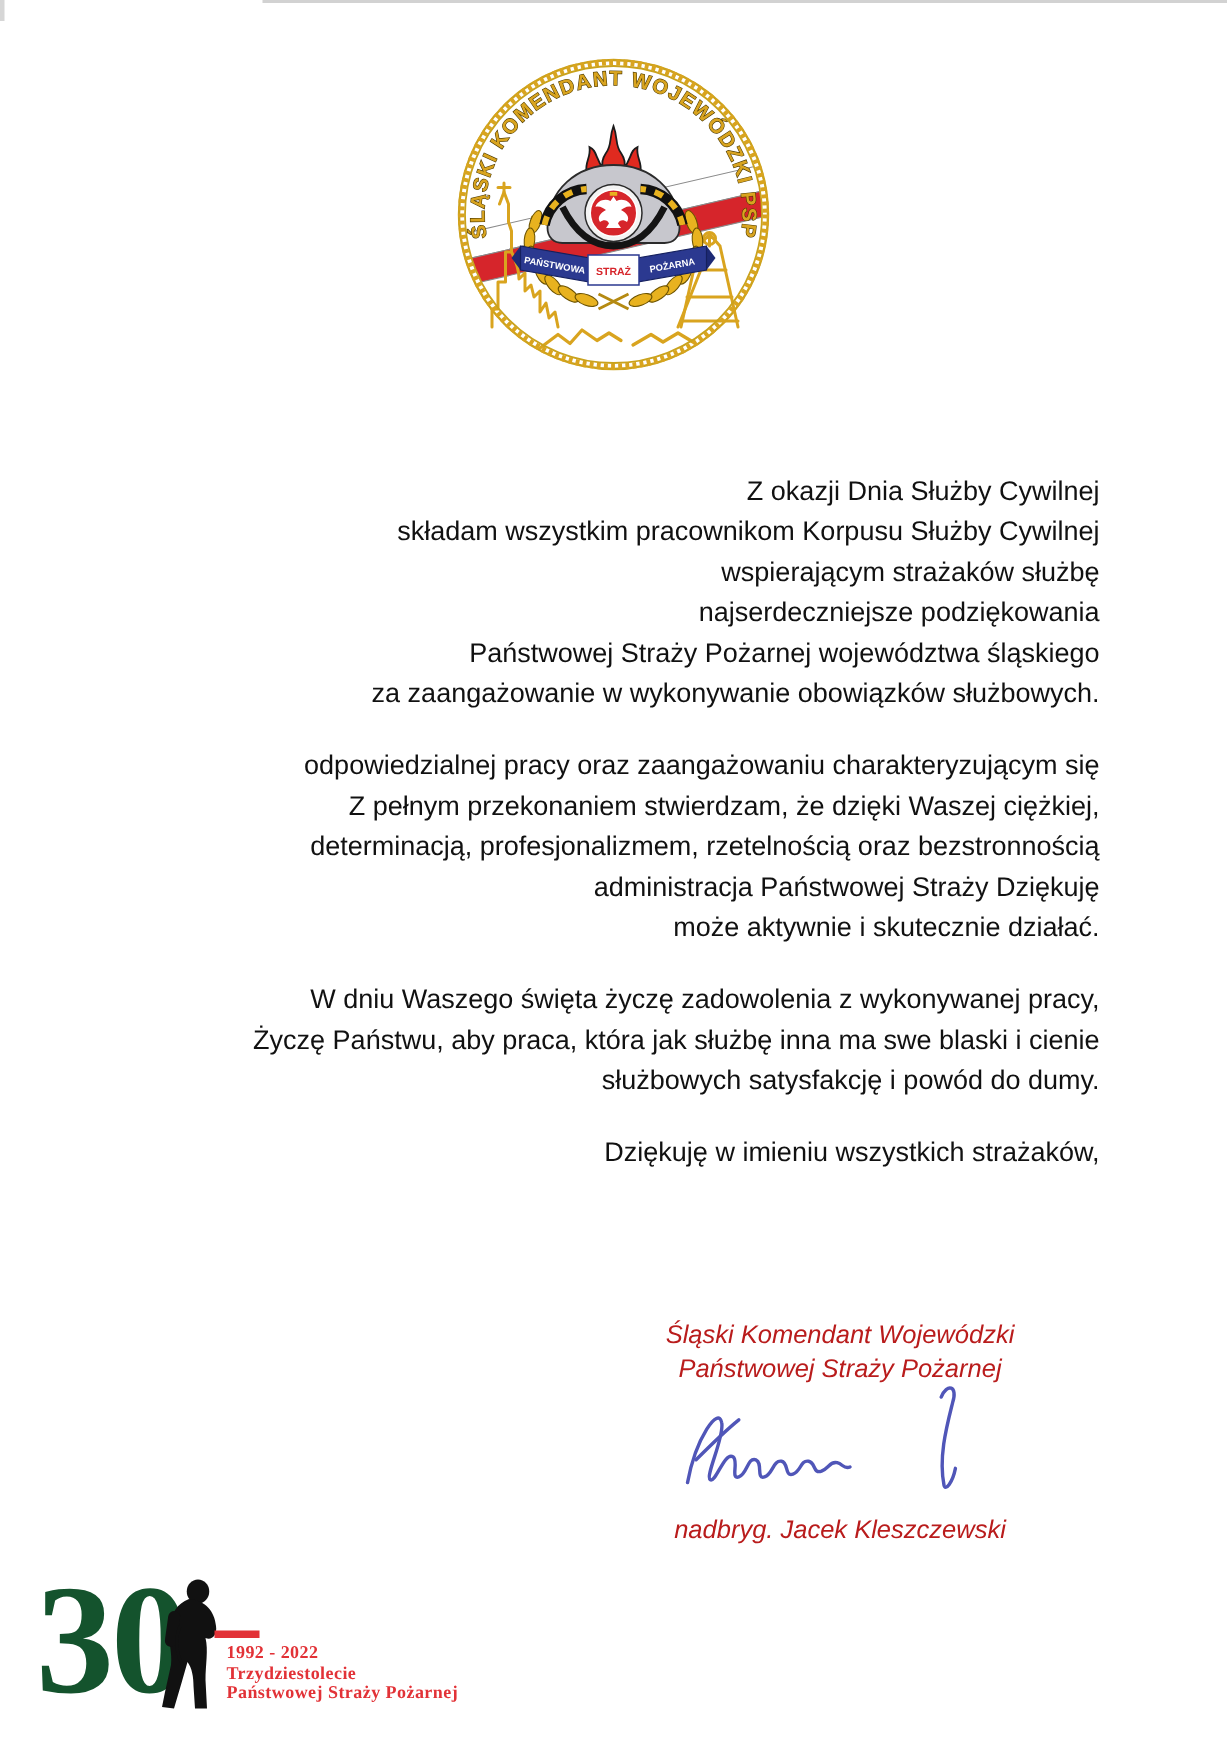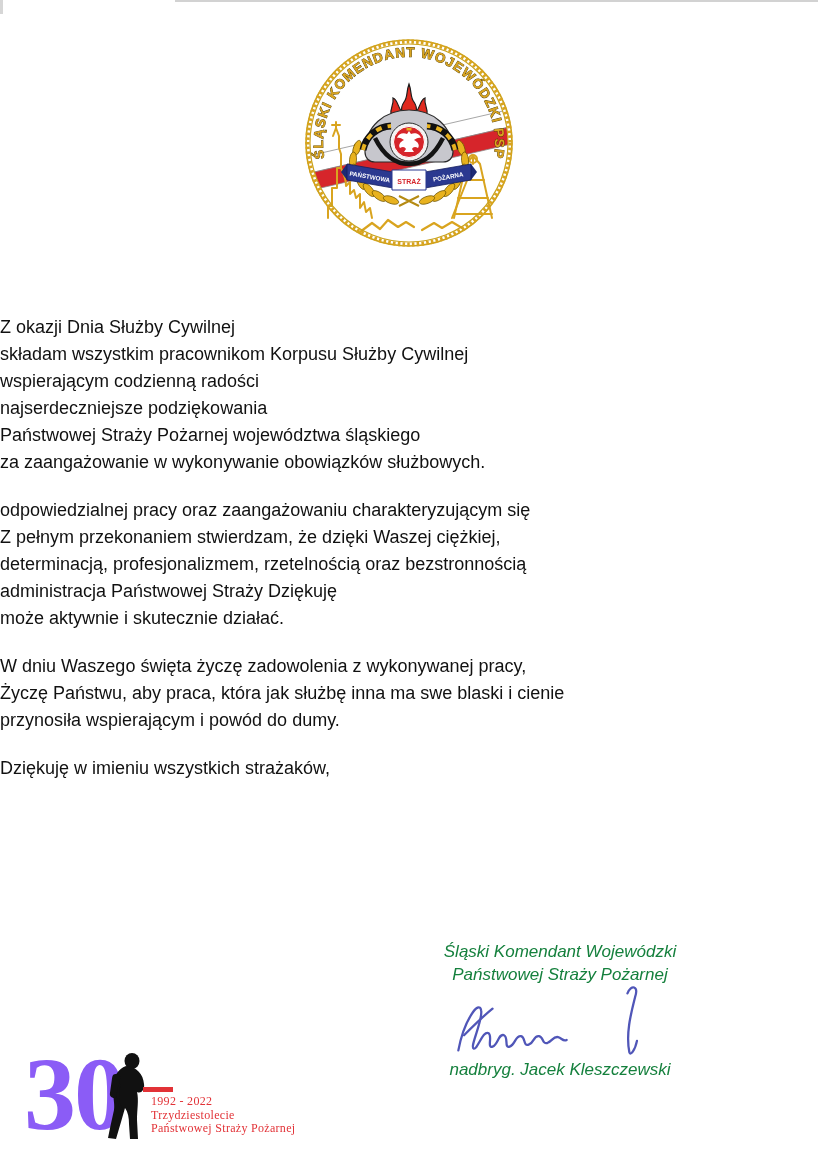--- a/index.html
+++ b/index.html
@@ -7,39 +7,39 @@
   .page{position:relative;width:818px;height:1165px;background:#ffffff;overflow:hidden;}
 
   
   .scan-line-top{position:absolute;left:175px;top:0;width:643px;height:2px;background:#adadad;opacity:.55;}
   .scan-mark-corner{position:absolute;left:0;top:0;width:3px;height:14px;background:#999;opacity:.4;}
 
   
   .emblem{position:absolute;left:302px;top:30px;width:214px;height:226px;}
 
   
-  .letter-body{position:absolute;left:0;top:293px;width:733px;text-align:left;color:#111;
+  .letter-body{position:absolute;left:0;top:293px;width:733px;text-align:right;color:#111;
                font-size:18px;line-height:27px;}
   .letter-body p{margin:0 0 21px 0;}
   .letter-body .line{height:27px;}
 
   
-  .signature-block{position:absolute;left:420px;top:940px;width:280px;text-align:center;
-                   font-style:italic;font-size:17px;line-height:23px;color:#15803d;}
+  .signature-block{position:absolute;left:420px;top:878px;width:280px;text-align:center;
+                   font-style:italic;font-size:17px;line-height:23px;color:#b91c1c;}
   .signature-scribble{display:block;margin:-4px auto 0 auto;}
-  .signatory-name{margin-top:0px;text-align:center;}
+  .signatory-name{margin-top:12px;text-align:center;}
 
   
   .anniversary{position:absolute;left:24px;top:1054px;width:310px;height:95px;color:#e23237;}
   .anniv-number{position:absolute;left:0;top:-12px;font-family:"Liberation Serif",serif;
-                font-weight:bold;font-size:104px;line-height:104px;letter-spacing:-2px;color:#8b5cf6;}
+                font-weight:bold;font-size:104px;line-height:104px;letter-spacing:-2px;color:#14532d;}
   .anniv-firefighter{position:absolute;left:72px;top:-2px;}
   .anniv-dash{position:absolute;left:119px;top:33px;width:30px;height:5px;background:#e23237;}
   .anniv-text{position:absolute;left:127px;top:41px;font-family:"Liberation Serif",serif;
-              font-weight:normal;font-size:12px;line-height:13.5px;letter-spacing:.3px;}
+              font-weight:bold;font-size:12px;line-height:13.5px;letter-spacing:.3px;}
 </style>
 </head>
 <body>
 
 <div class="page">
 
   <div class="scan-line-top"></div>
   <div class="scan-mark-corner"></div>
 
   <svg class="emblem" viewBox="0 0 214 214" width="214" height="214">
@@ -134,38 +134,38 @@
 
     <circle cx="107" cy="107" r="101.5" fill="none" stroke="#d9a41f" stroke-width="4.2" stroke-dasharray="2.6 2.2"></circle>
     <circle cx="107" cy="107" r="99" fill="none" stroke="#caa21c" stroke-width="1.2"></circle>
   </svg>
 
   <div class="letter-body">
     <p>
       </p>
       <div class="line">Z okazji Dnia Służby Cywilnej</div>
       <div class="line">składam wszystkim pracownikom Korpusu Służby Cywilnej</div>
-      <div class="line">wspierającym codzienną radości</div>
+      <div class="line">wspierającym strażaków służbę</div>
       <div class="line">najserdeczniejsze podziękowania</div>
       <div class="line">Państwowej Straży Pożarnej województwa śląskiego</div>
       <div class="line">za zaangażowanie w wykonywanie obowiązków służbowych.</div>
     <p></p>
     <p>
       </p>
       <div class="line">odpowiedzialnej pracy oraz zaangażowaniu charakteryzującym się</div>
       <div class="line">Z pełnym przekonaniem stwierdzam, że dzięki Waszej ciężkiej,</div>
       <div class="line">determinacją, profesjonalizmem, rzetelnością oraz bezstronnością</div>
       <div class="line">administracja Państwowej Straży Dziękuję</div>
       <div class="line">może aktywnie i skutecznie działać.</div>
     <p></p>
     <p>
       </p>
       <div class="line">W dniu Waszego święta życzę zadowolenia z wykonywanej pracy,</div>
       <div class="line">Życzę Państwu, aby praca, która jak służbę inna ma swe blaski i cienie</div>
-      <div class="line">przynosiła wspierającym i powód do dumy.</div>
+      <div class="line">służbowych satysfakcję i powód do dumy.</div>
     <p></p>
     <p>
       </p>
       <div class="line">Dziękuję w imieniu wszystkich strażaków,</div>
     <p></p>
   </div>
 
   <div class="signature-block">
     <div>Śląski Komendant Wojewódzki</div>
     <div>Państwowej Straży Pożarnej</div>

